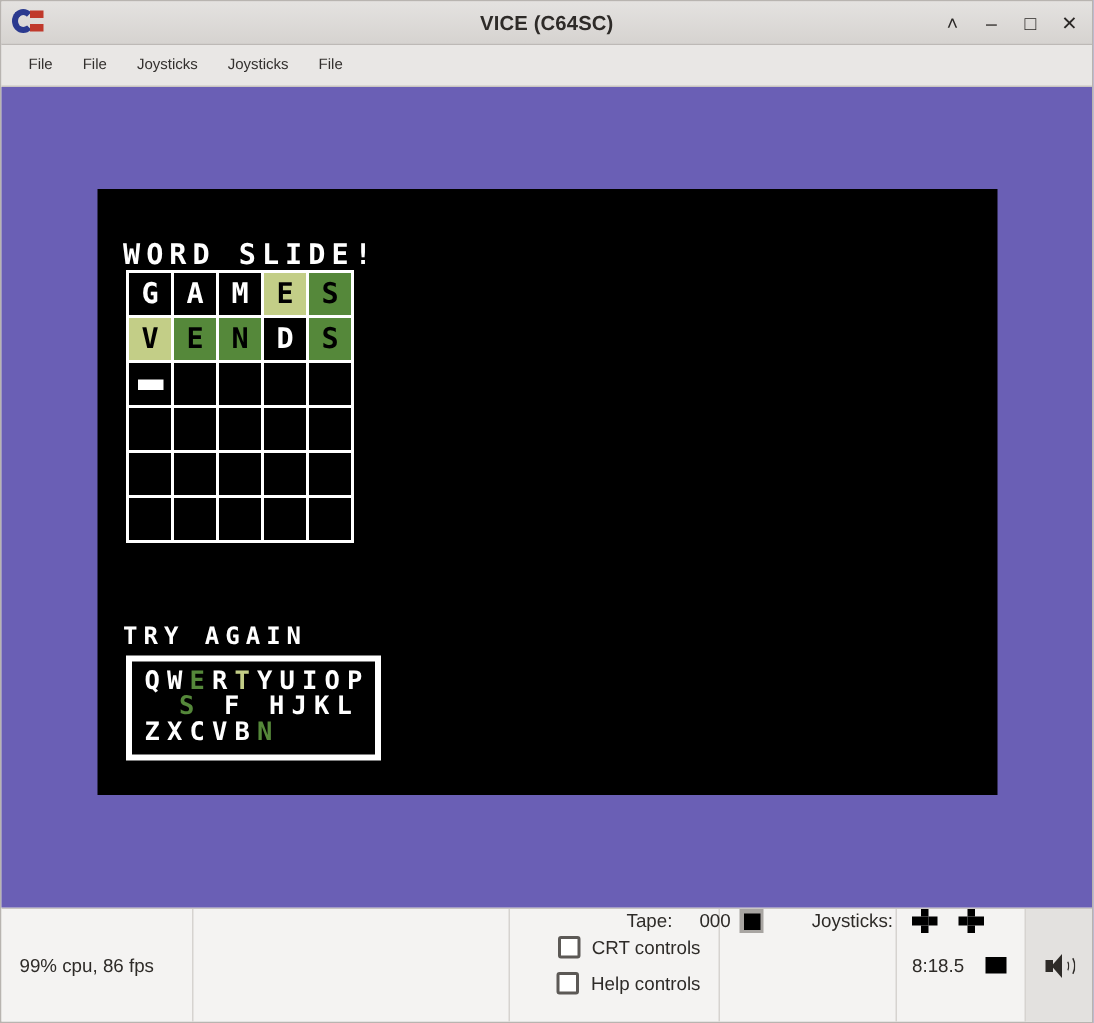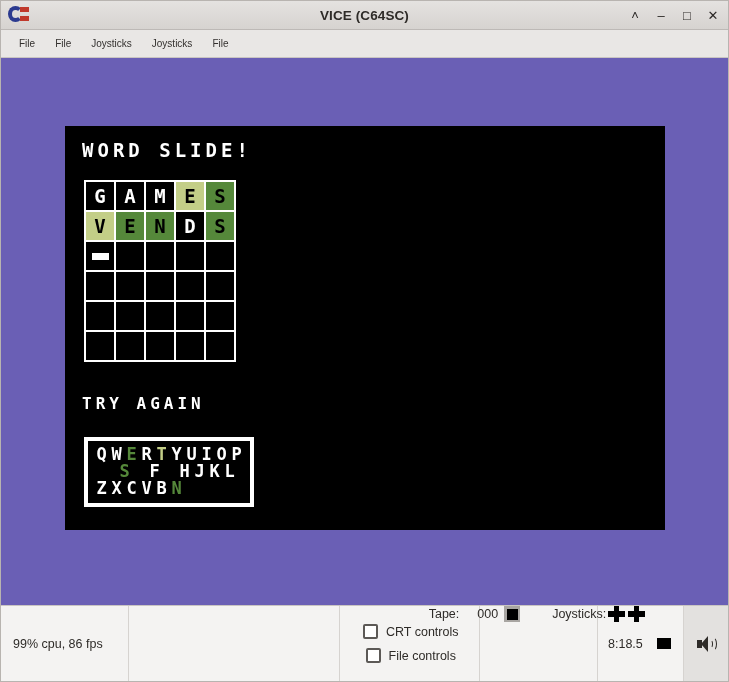--- a/index.html
+++ b/index.html
@@ -81,20 +81,21 @@
     background: #000000;
   }
 
   
   .c64txt {
     font-family: "DejaVu Sans Mono", monospace;
     font-weight: bold;
     color: #ffffff;
     letter-spacing: 3px;
     white-space: pre;
+    margin-top: 20px;
   }
 
   #game-title {
     position: absolute;
     left: 17px; top: 13px;
     font-size: 19px;
     letter-spacing: 4px;
   }
 
   
@@ -182,21 +183,21 @@
     align-items: center;
     border-right: 1px solid #d6d3d0;
     padding: 0 12px;
   }
   #sb-perf { width: 134px; justify-content: flex-start; }
   #sb-spacer { width: 222px; }
   #sb-checks {
     width: 146px;
     flex-direction: column;
     justify-content: center;
-    align-items: center;
+    align-items: flex-end;
     gap: 9px;
     padding-left: 14px;
   }
   .check-line { display: flex; align-items: center; gap: 8px; }
   .checkbox {
     width: 15px; height: 15px;
     border: 2px solid #5c5956;
     background: #ffffff;
     border-radius: 2px;
     flex: 0 0 auto;
@@ -213,21 +214,21 @@
   .tape-motor {
     width: 16px; height: 16px;
     background: #a8a5a2;
     display: flex; align-items: center; justify-content: center;
   }
   .tape-motor i {
     display: block;
     width: 11px; height: 11px;
     background: #000000;
   }
-  .joy-line { display: flex; align-items: center; gap: 2px; margin-left: 22px; }
+  .joy-line { display: flex; align-items: center; gap: 13px; margin-left: 22px; }
   .dpad {
     width: 18px; height: 16px;
     position: relative;
     flex: 0 0 auto;
   }
   .dpad span {
     position: absolute;
     background: #000000;
   }
   .dpad .up    { left: 6px;  top: 0px;  width: 5px; height: 5px; }
@@ -372,21 +373,21 @@
 
     <div class="sb-cell" id="sb-spacer"></div>
 
     <div class="sb-cell" id="sb-checks">
       <div class="check-line">
         <span class="checkbox"></span>
         <span>CRT controls</span>
       </div>
       <div class="check-line">
         <span class="checkbox"></span>
-        <span>File controls</span>
+        <span>Help controls</span>
       </div>
     </div>
 
     <div class="sb-cell" id="sb-tape">
       <div class="tape-line">
         <span>Tape:</span>
         <span class="tape-counter">000</span>
         <span class="tape-motor">
             <i></i>
           </span>

